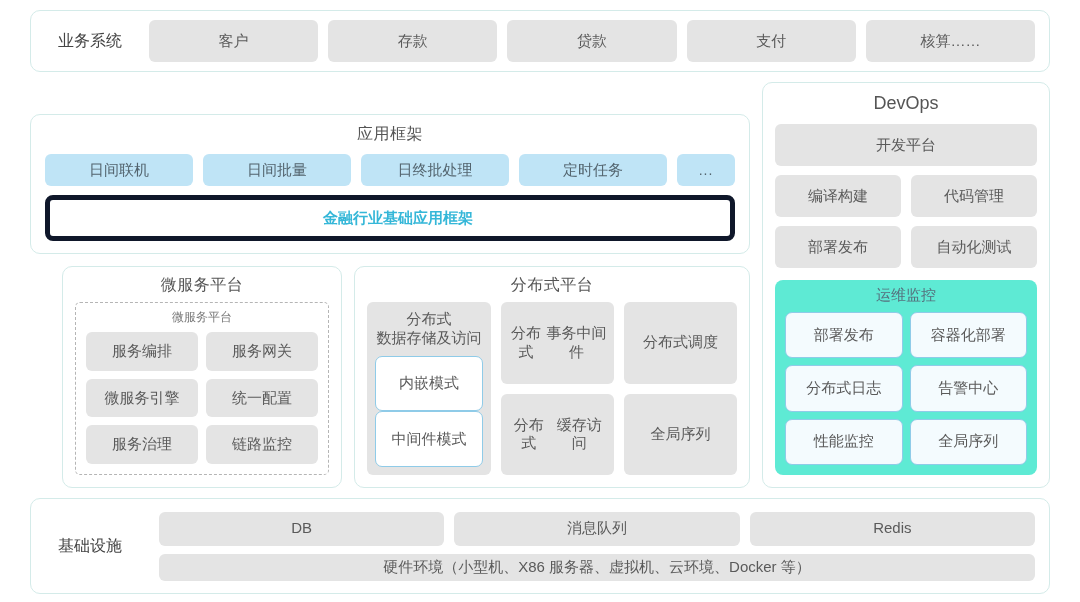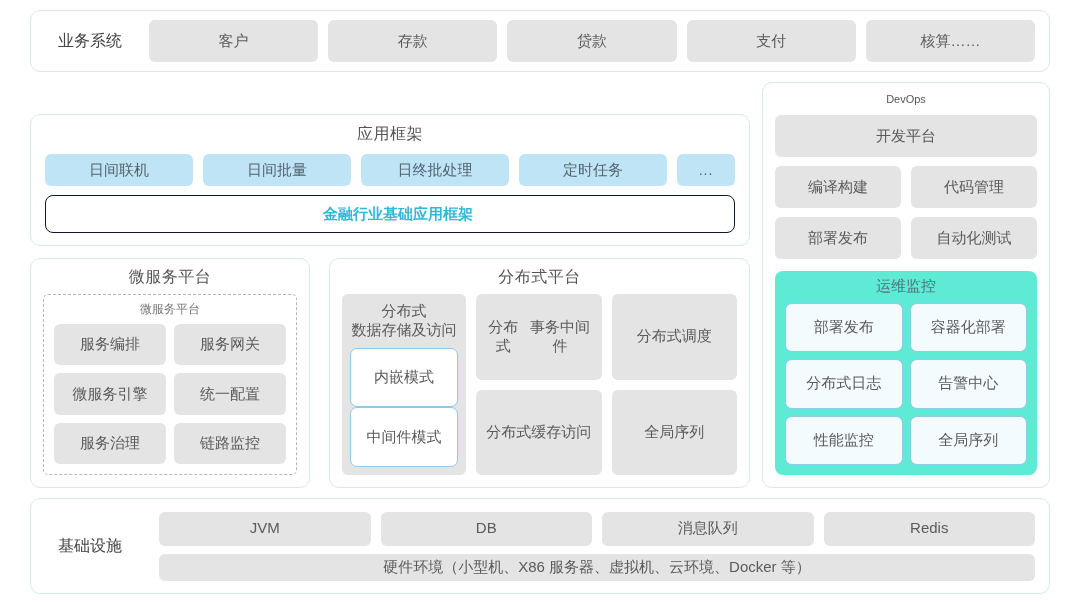--- a/index.html
+++ b/index.html
@@ -104,32 +104,32 @@
   .appfw{
     padding:9px 14px 12px 14px;
     display:flex;flex-direction:column;gap:9px;margin-top:32px;
   }
   .appfw-row{display:flex;gap:10px;height:32px;}
   .appfw-row .tile-blue{flex:1;}
   .appfw-row .tile-blue.narrow{flex:0 0 58px;font-size:14px;letter-spacing:1px;}
   .fin-bar{
     height:36px;
     background:#ffffff;
-    border:1px solid #0f172a;
+    border:5px solid #0f172a;
     border-radius:8px;
     display:flex;align-items:center;justify-content:center;
     color:#35b7d8;
     font-size:15px;
     font-weight:bold;
     padding-left:16px;
   }
 
   
   .lower{
-    flex:1;display:flex;gap:19px;min-height:0;
+    flex:1;display:flex;gap:12px;min-height:0;margin-left:32px;
   }
   .micro{
     width:280px;flex:0 0 280px;
     padding:8px 12px 12px 12px;
     display:flex;flex-direction:column;
   }
   .micro-inner{
     flex:1;
     border:1px dashed #b5b5b5;
     border-radius:5px;
@@ -175,21 +175,21 @@
   .dist-rest{
     flex:1;
     display:grid;
     grid-template-columns:1fr 1fr;
     grid-template-rows:1fr 1fr;
     gap:10px;
     min-width:0;
   }
 
   
-  .devops-title{font-size:11px;color:#555;text-align:center;margin-bottom:1px;}
+  .devops-title{font-size:18px;color:#555;text-align:center;margin-bottom:1px;}
   .devops-full{height:42px;text-align:right;}
   .devops-pair{display:flex;gap:10px;height:42px;}
   .devops-pair .tile{flex:1;}
   .ops{
     flex:1;
     background:#5eead4;
     border-radius:8px;
     margin-top:3px;
     padding:6px 10px 10px 10px;
     display:flex;flex-direction:column;
@@ -326,21 +326,20 @@
         </div>
       </div>
     </div>
 
   </div>
 
   <div class="panel infra">
     <div class="infra-label">基础设施</div>
     <div class="infra-body">
       <div class="infra-row">
-        <div class="tile">JVM</div>
         <div class="tile">DB</div>
         <div class="tile">消息队列</div>
         <div class="tile">Redis</div>
       </div>
       <div class="tile infra-hw">硬件环境（小型机、X86 服务器、虚拟机、云环境、Docker 等）</div>
     </div>
   </div>
 
 </div>
 

